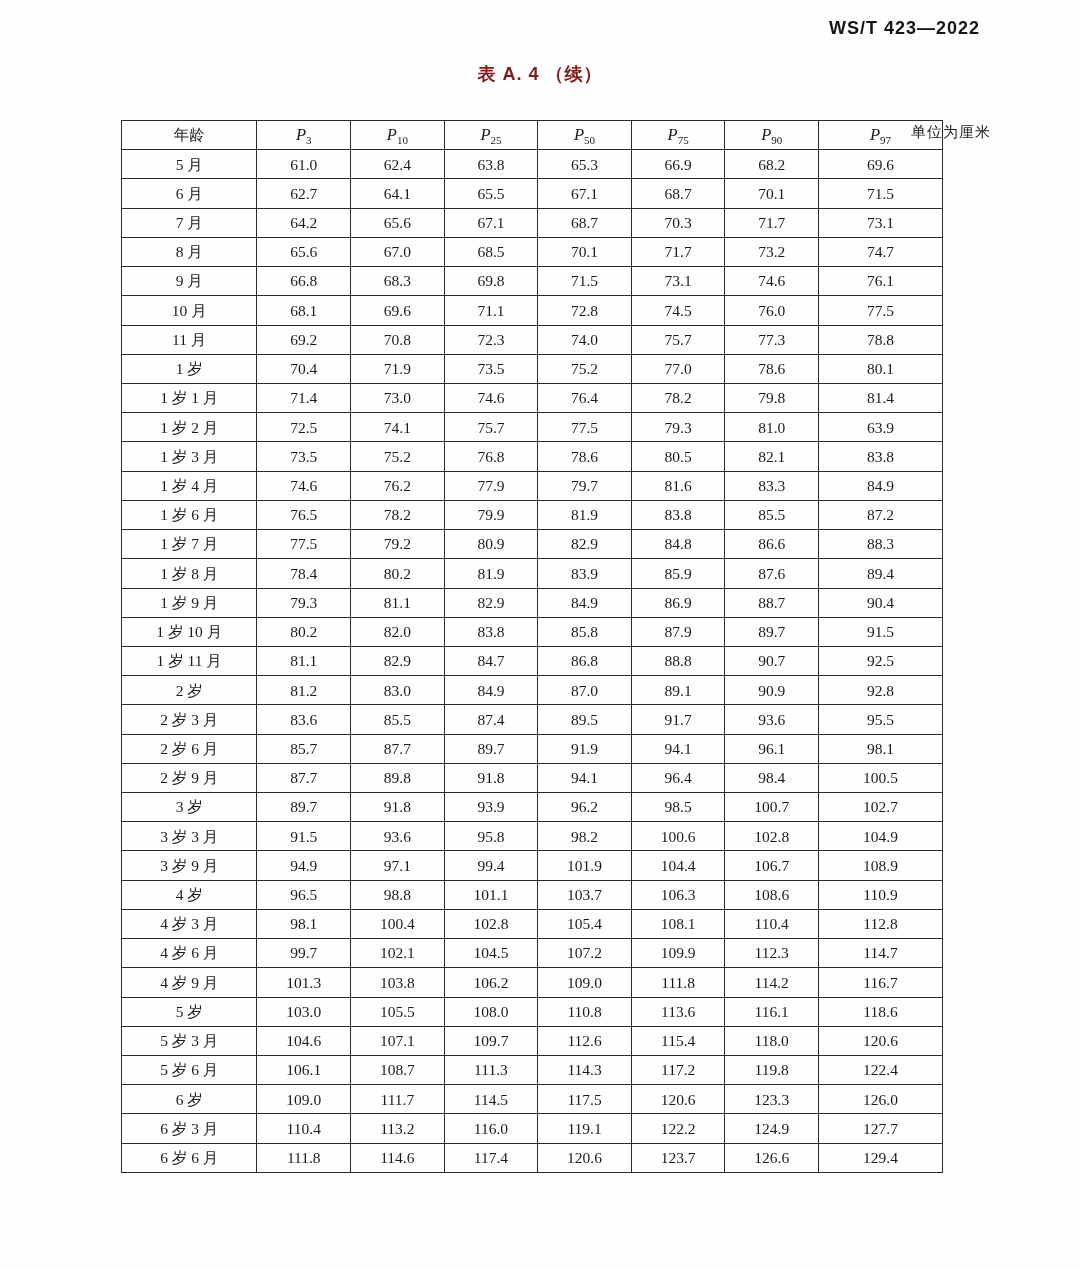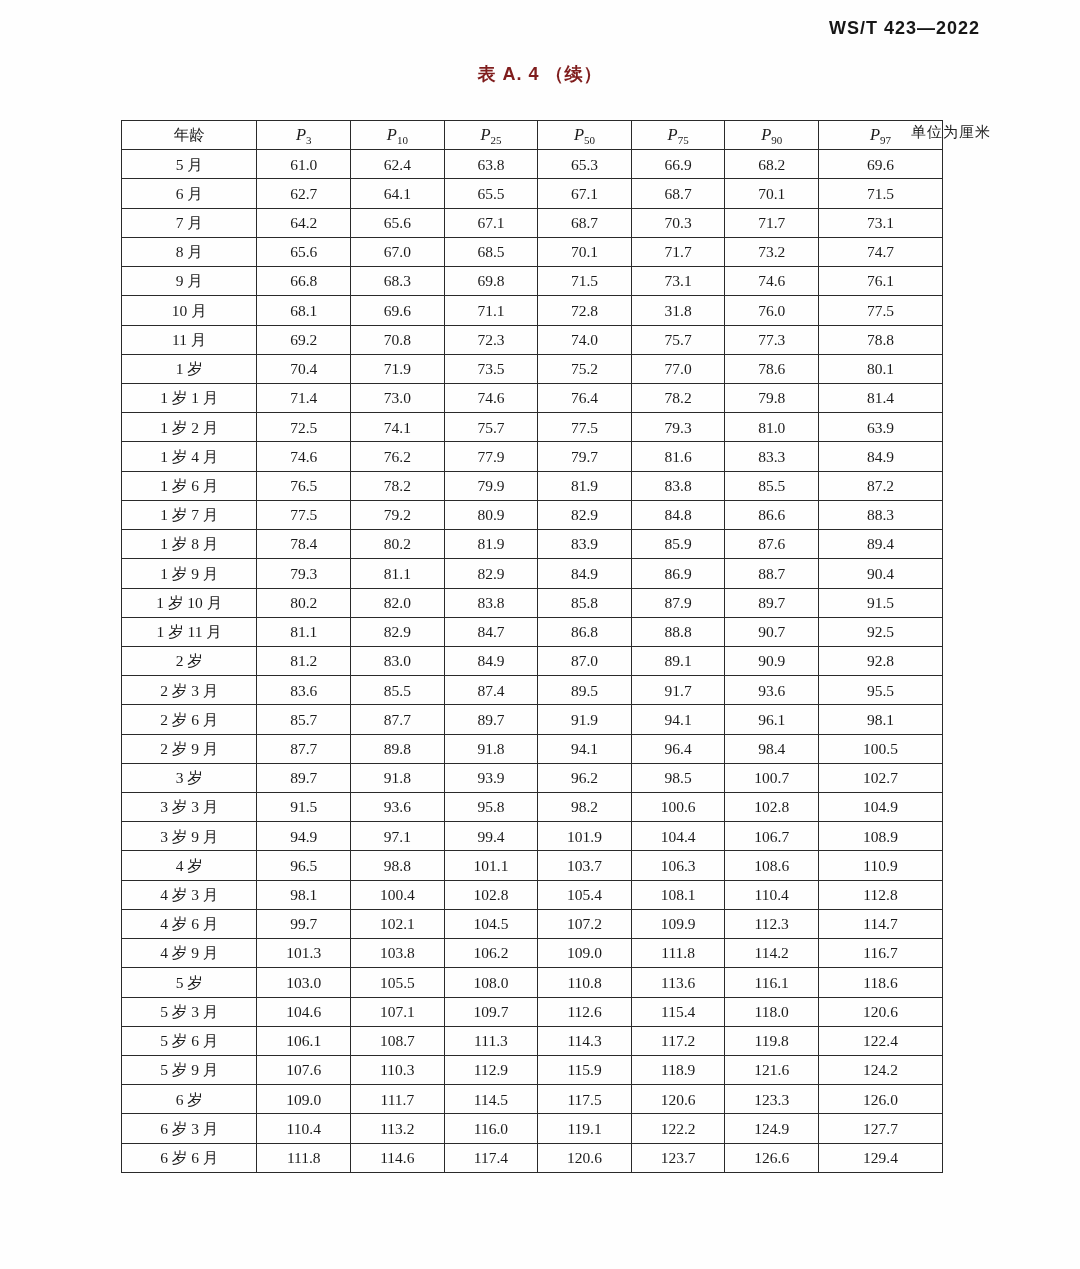--- a/index.html
+++ b/index.html
@@ -170,21 +170,21 @@
           <td>73.1</td>
           <td>74.6</td>
           <td>76.1</td>
         </tr>
         <tr>
           <td>10 月</td>
           <td>68.1</td>
           <td>69.6</td>
           <td>71.1</td>
           <td>72.8</td>
-          <td>31.8</td>
+          <td>74.5</td>
           <td>76.0</td>
           <td>77.5</td>
         </tr>
         <tr>
           <td>11 月</td>
           <td>69.2</td>
           <td>70.8</td>
           <td>72.3</td>
           <td>74.0</td>
           <td>75.7</td>
@@ -215,20 +215,30 @@
           <td>1 岁 2 月</td>
           <td>72.5</td>
           <td>74.1</td>
           <td>75.7</td>
           <td>77.5</td>
           <td>79.3</td>
           <td>81.0</td>
           <td>63.9</td>
         </tr>
         <tr>
+          <td>1 岁 3 月</td>
+          <td>73.5</td>
+          <td>75.2</td>
+          <td>76.8</td>
+          <td>78.6</td>
+          <td>80.5</td>
+          <td>82.1</td>
+          <td>83.8</td>
+        </tr>
+        <tr>
           <td>1 岁 4 月</td>
           <td>74.6</td>
           <td>76.2</td>
           <td>77.9</td>
           <td>79.7</td>
           <td>81.6</td>
           <td>83.3</td>
           <td>84.9</td>
         </tr>
         <tr>
@@ -425,30 +435,20 @@
           <td>5 岁 6 月</td>
           <td>106.1</td>
           <td>108.7</td>
           <td>111.3</td>
           <td>114.3</td>
           <td>117.2</td>
           <td>119.8</td>
           <td>122.4</td>
         </tr>
         <tr>
-          <td>5 岁 9 月</td>
-          <td>107.6</td>
-          <td>110.3</td>
-          <td>112.9</td>
-          <td>115.9</td>
-          <td>118.9</td>
-          <td>121.6</td>
-          <td>124.2</td>
-        </tr>
-        <tr>
           <td>6 岁</td>
           <td>109.0</td>
           <td>111.7</td>
           <td>114.5</td>
           <td>117.5</td>
           <td>120.6</td>
           <td>123.3</td>
           <td>126.0</td>
         </tr>
         <tr>

